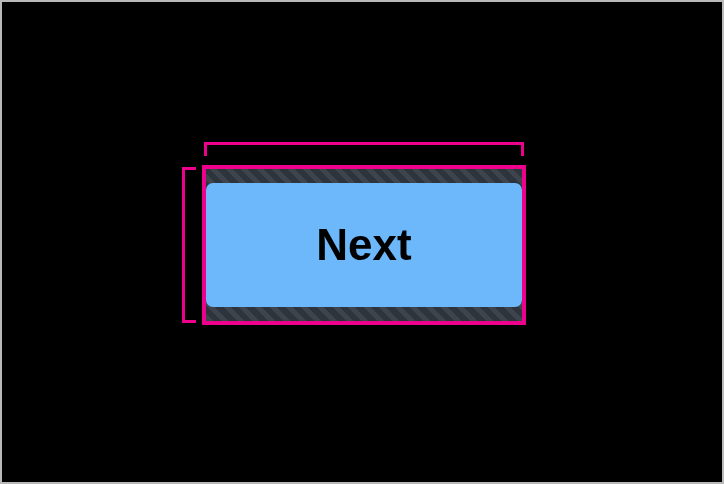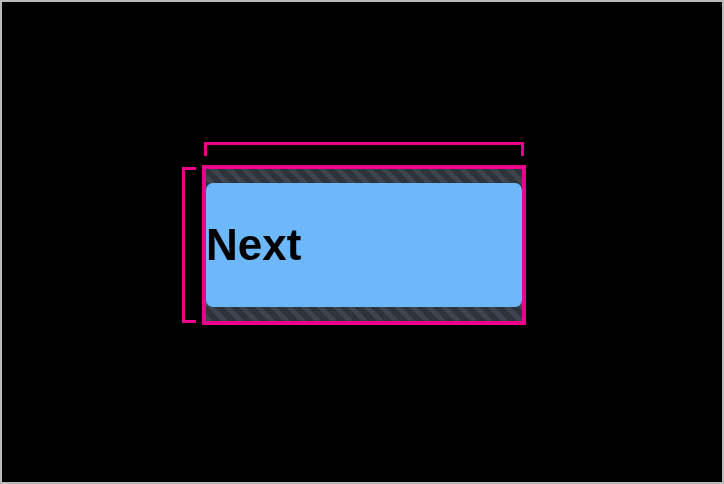--- a/index.html
+++ b/index.html
@@ -94,21 +94,21 @@
   }
 
   
   #next-button {
     width: 100%;
     height: 124px;
     background: #6cb8fb;
     border-radius: 7px;
     display: flex;
     align-items: center;
-    justify-content: flex-start;
+    justify-content: center;
     color: #000000;
     font-family: "Liberation Sans", sans-serif;
     font-weight: bold;
     font-size: 44px;
     line-height: 1;
     letter-spacing: 0px;
     box-sizing: border-box;
   }
 </style>
 </head>

